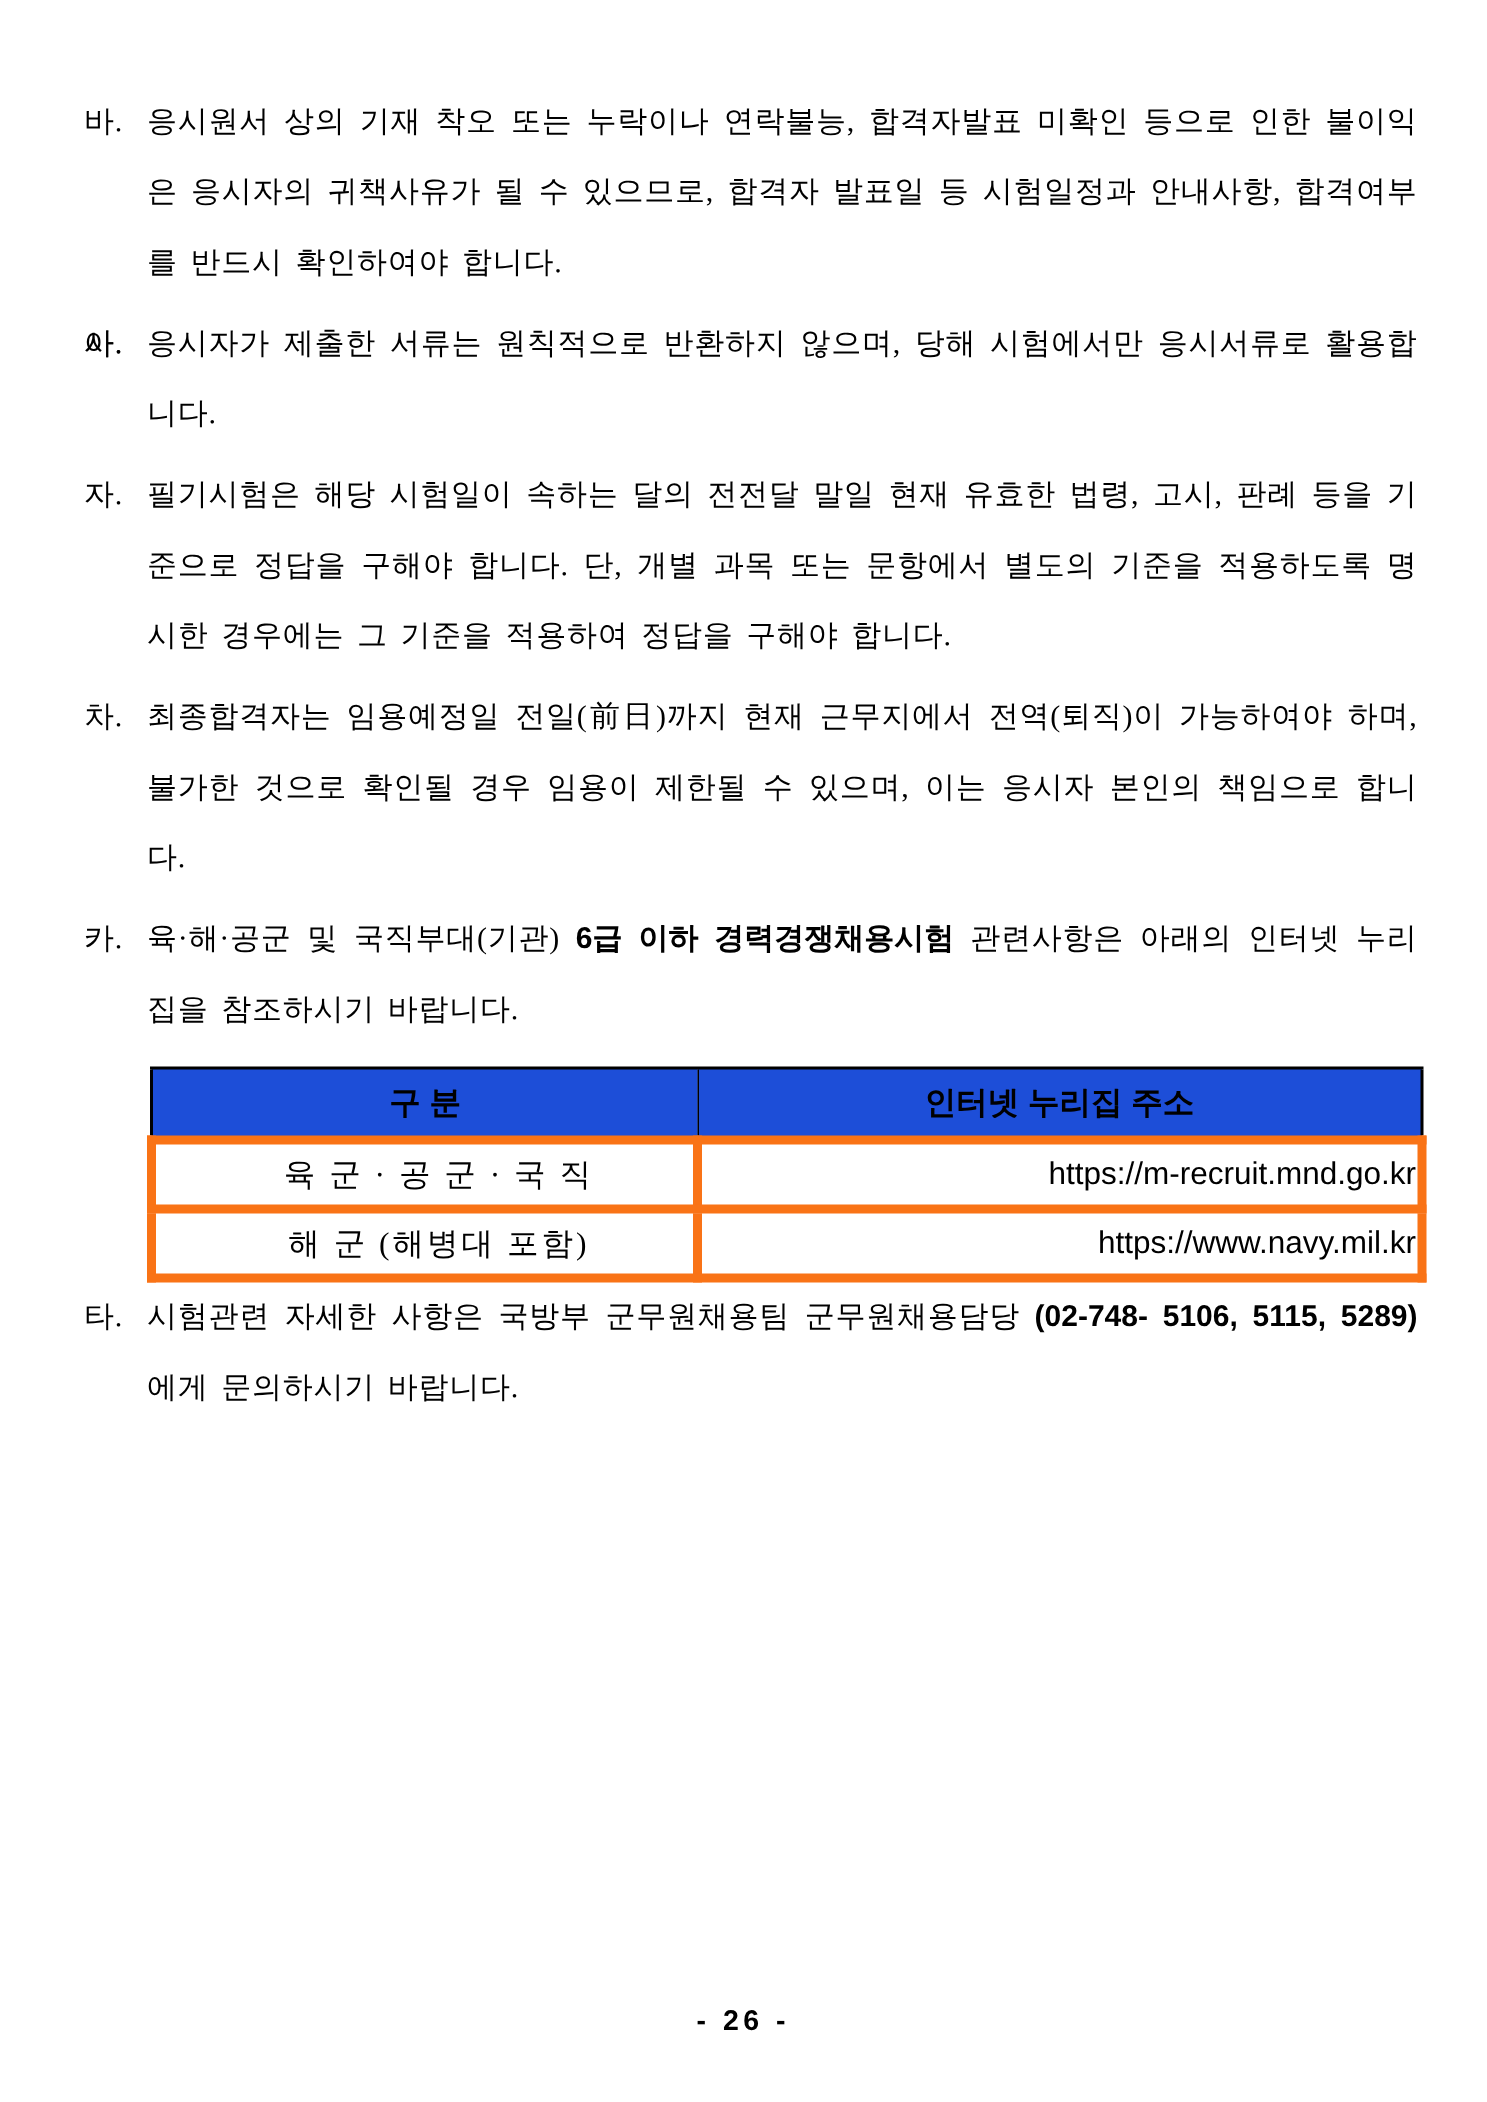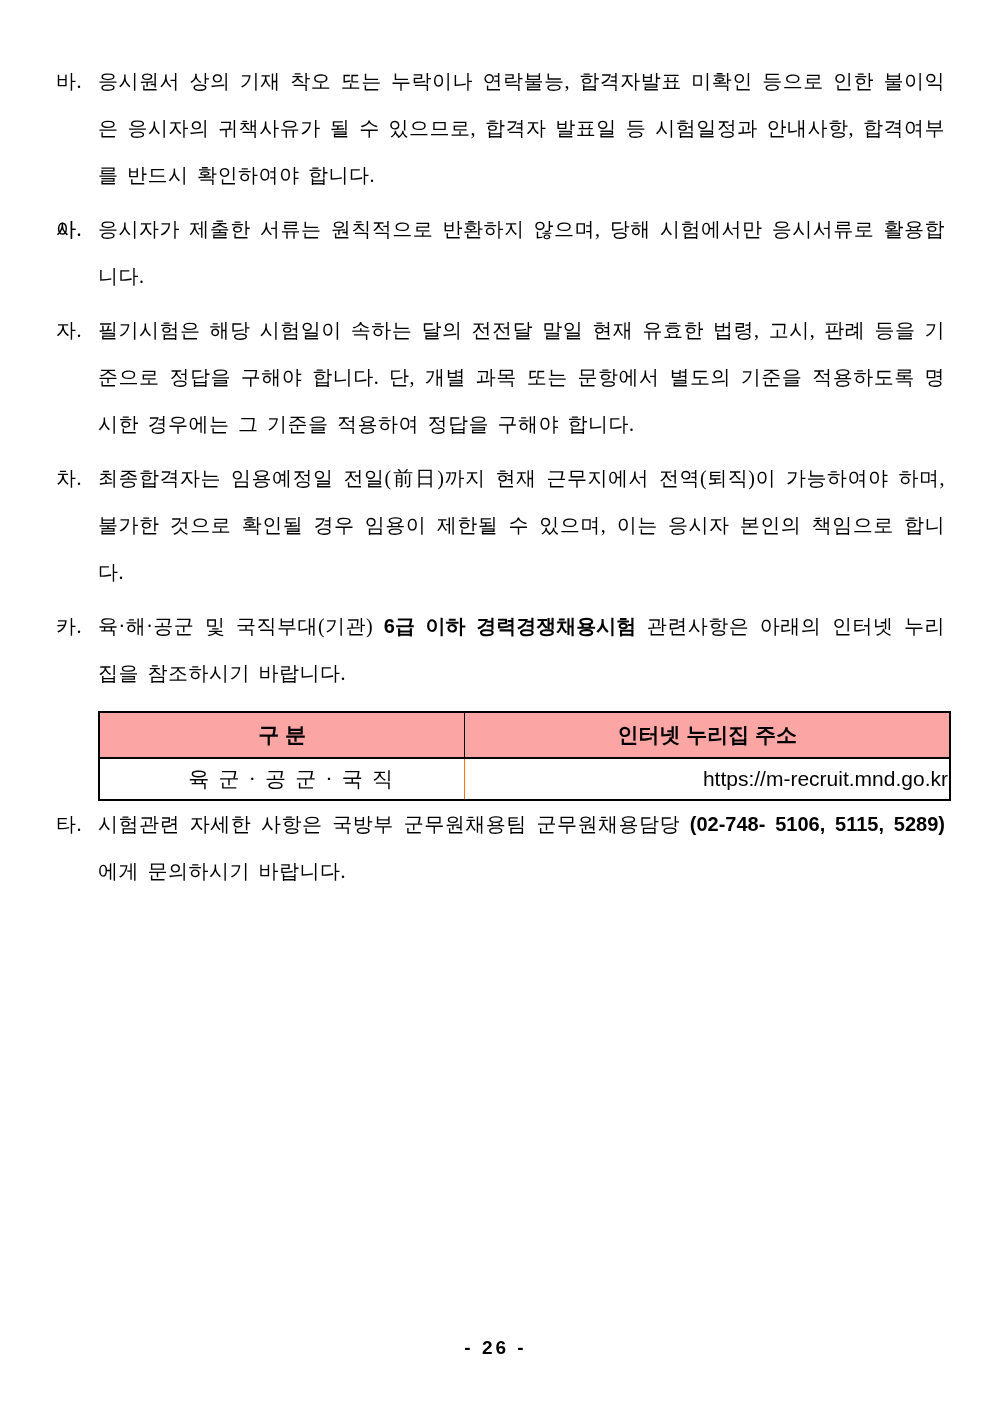--- a/index.html
+++ b/index.html
@@ -44,34 +44,34 @@
   }
   table.site-table {
     border-collapse: collapse;
     width: 853px;
     table-layout: fixed;
     border: 2px solid #000000;
   }
   table.site-table col.c1 { width: 43%; }
   table.site-table col.c2 { width: 57%; }
   table.site-table th {
-    background: #fca5a5;
+    background: #1d4ed8;
     font-family: "Liberation Sans", "DejaVu Sans", sans-serif;
     font-weight: bold;
     font-size: 21px;
     height: 42px;
     text-align: center;
     border: 1px solid #000000;
     border-top: 2px solid #000000;
     border-bottom: 2px solid #000000;
   }
   table.site-table td {
     font-size: 21px;
     height: 38px;
-    border: 1px solid #f97316;
+    border: 6px solid #f97316;
     vertical-align: middle;
     padding-left: 20px;
   }
   td.cat {
     text-align: center;
     letter-spacing: 2px;
   }
   td.url {
     text-align: right;
     padding-left: 24px;
@@ -141,20 +141,24 @@
         <tr>
           <th>구 분</th>
           <th>인터넷 누리집 주소</th>
         </tr>
       </thead>
       <tbody>
         <tr>
           <td class="cat">육 군 · 공 군 · 국 직</td>
           <td class="url">https://m-recruit.mnd.go.kr</td>
         </tr>
+        <tr>
+          <td class="cat">해  군 (해병대 포함)</td>
+          <td class="url">https://www.navy.mil.kr</td>
+        </tr>
       </tbody>
     </table>
   </div>
 
 
   <div class="para">
     <span class="marker">타.</span>
     <span>시험관련 자세한 사항은 국방부 군무원채용팀 군무원채용담당 </span><b class="bold-gothic">(02-748- 5106, 5115, 5289)</b><span>에게 문의하시기 바랍니다.</span>
   </div>
 

